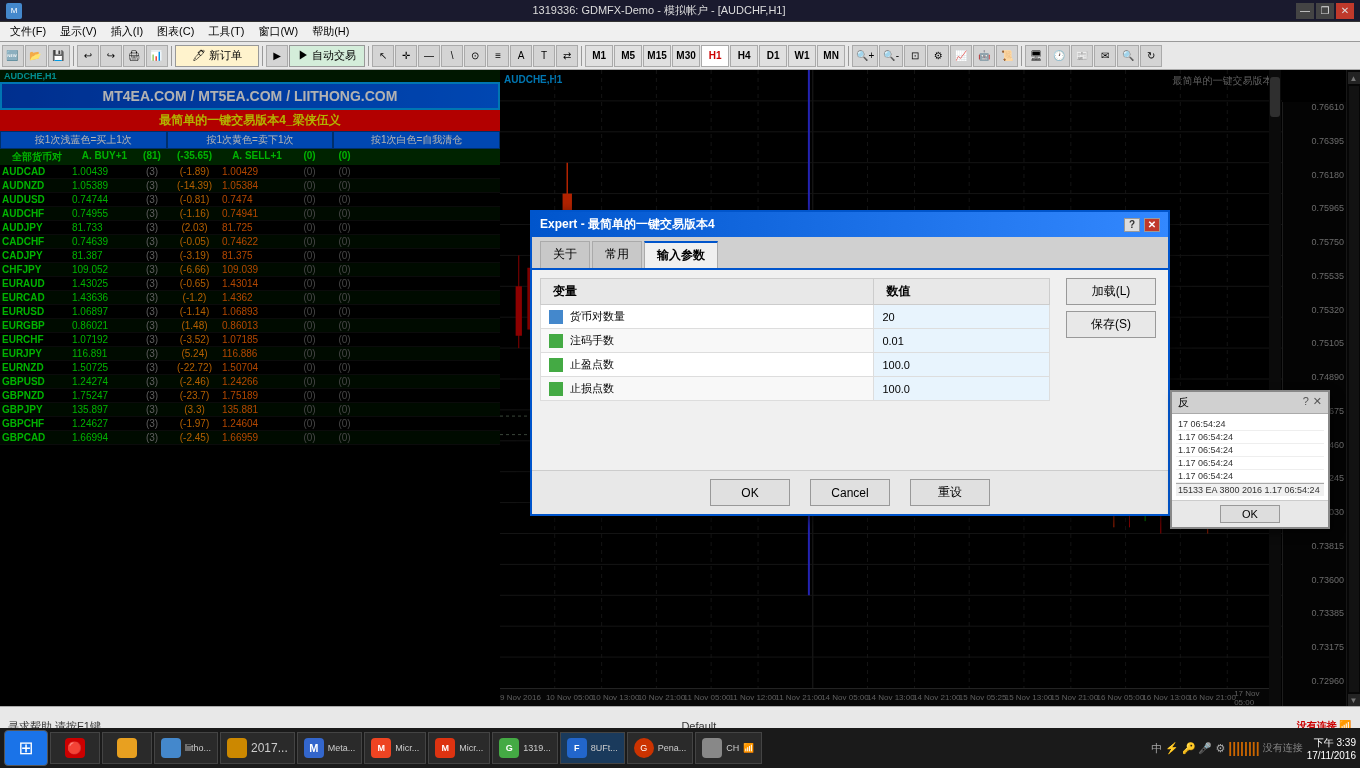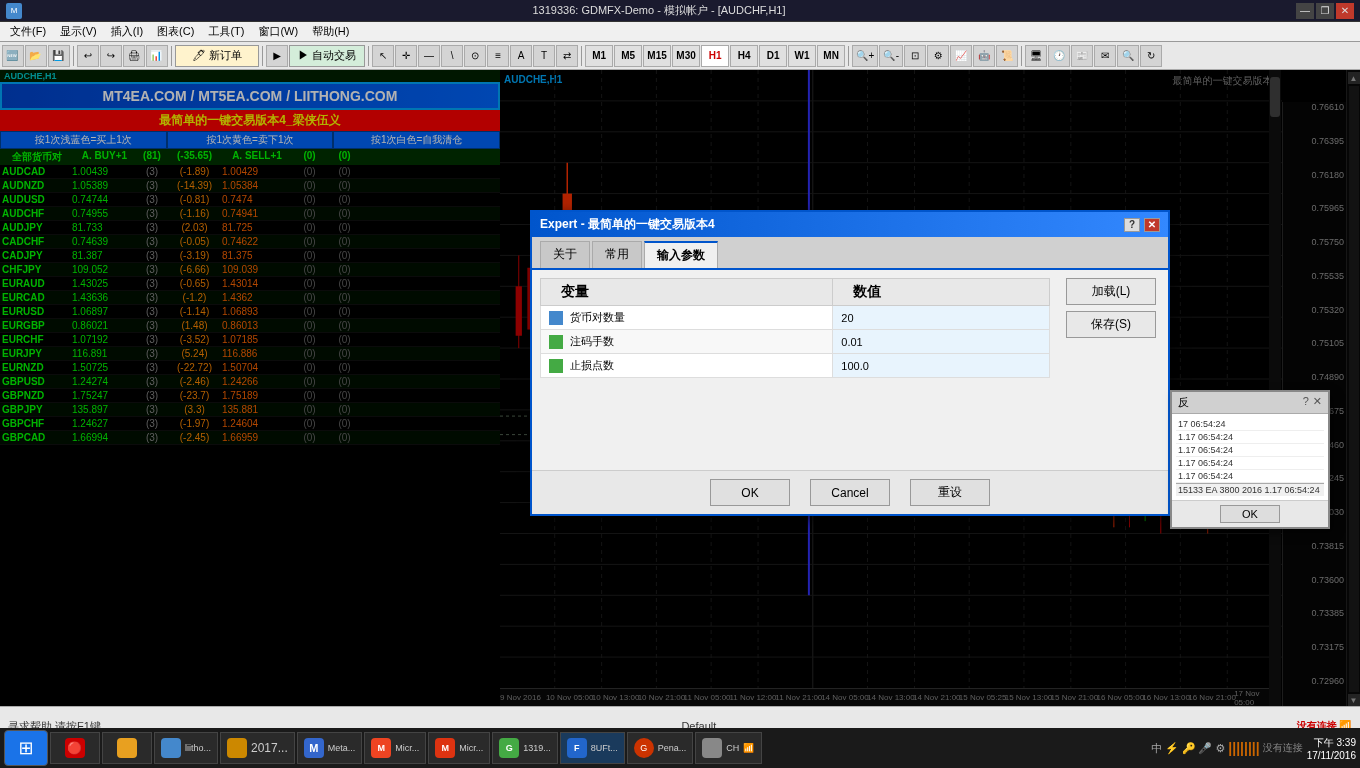--- a/index.html
+++ b/index.html
@@ -315,22 +315,22 @@
 
     .param-table {
       width: 100%;
       background: #fff;
       border: 1px solid #ccc;
       border-collapse: collapse;
     }
     .param-table th {
       background: #e8e8e8;
       color: #000;
-      font-size: 14px;
-      padding: 4px 20px;
+      font-size: 12px;
+      padding: 4px 12px;
       border: 1px solid #ccc;
       text-align: left;
     }
     .param-table td {
       padding: 4px 8px;
       border: 1px solid #ddd;
       font-size: 11px;
       color: #000;
     }
     .param-table tr:nth-child(even) td { background: #f8f8f8; }
@@ -1086,20 +1086,27 @@
                 <tr>
     <td>
       <span style="display:inline-block;width:14px;height:14px;background:#44aa44;margin-right:4px;vertical-align:middle;"></span>
       <span>注码手数</span>
     </td>
     <td style="background:#e8f4fd;">0.01</td>
   </tr>
                 <tr>
     <td>
       <span style="display:inline-block;width:14px;height:14px;background:#44aa44;margin-right:4px;vertical-align:middle;"></span>
+      <span>止盈点数</span>
+    </td>
+    <td style="background:#e8f4fd;">100.0</td>
+  </tr>
+                <tr>
+    <td>
+      <span style="display:inline-block;width:14px;height:14px;background:#44aa44;margin-right:4px;vertical-align:middle;"></span>
       <span>止损点数</span>
     </td>
     <td style="background:#e8f4fd;">100.0</td>
   </tr>
               </tbody>
           </table>
         </div>
       </div>
       <div class="dialog-side-btns">
         <button class="action-btn">加载(L)</button>

